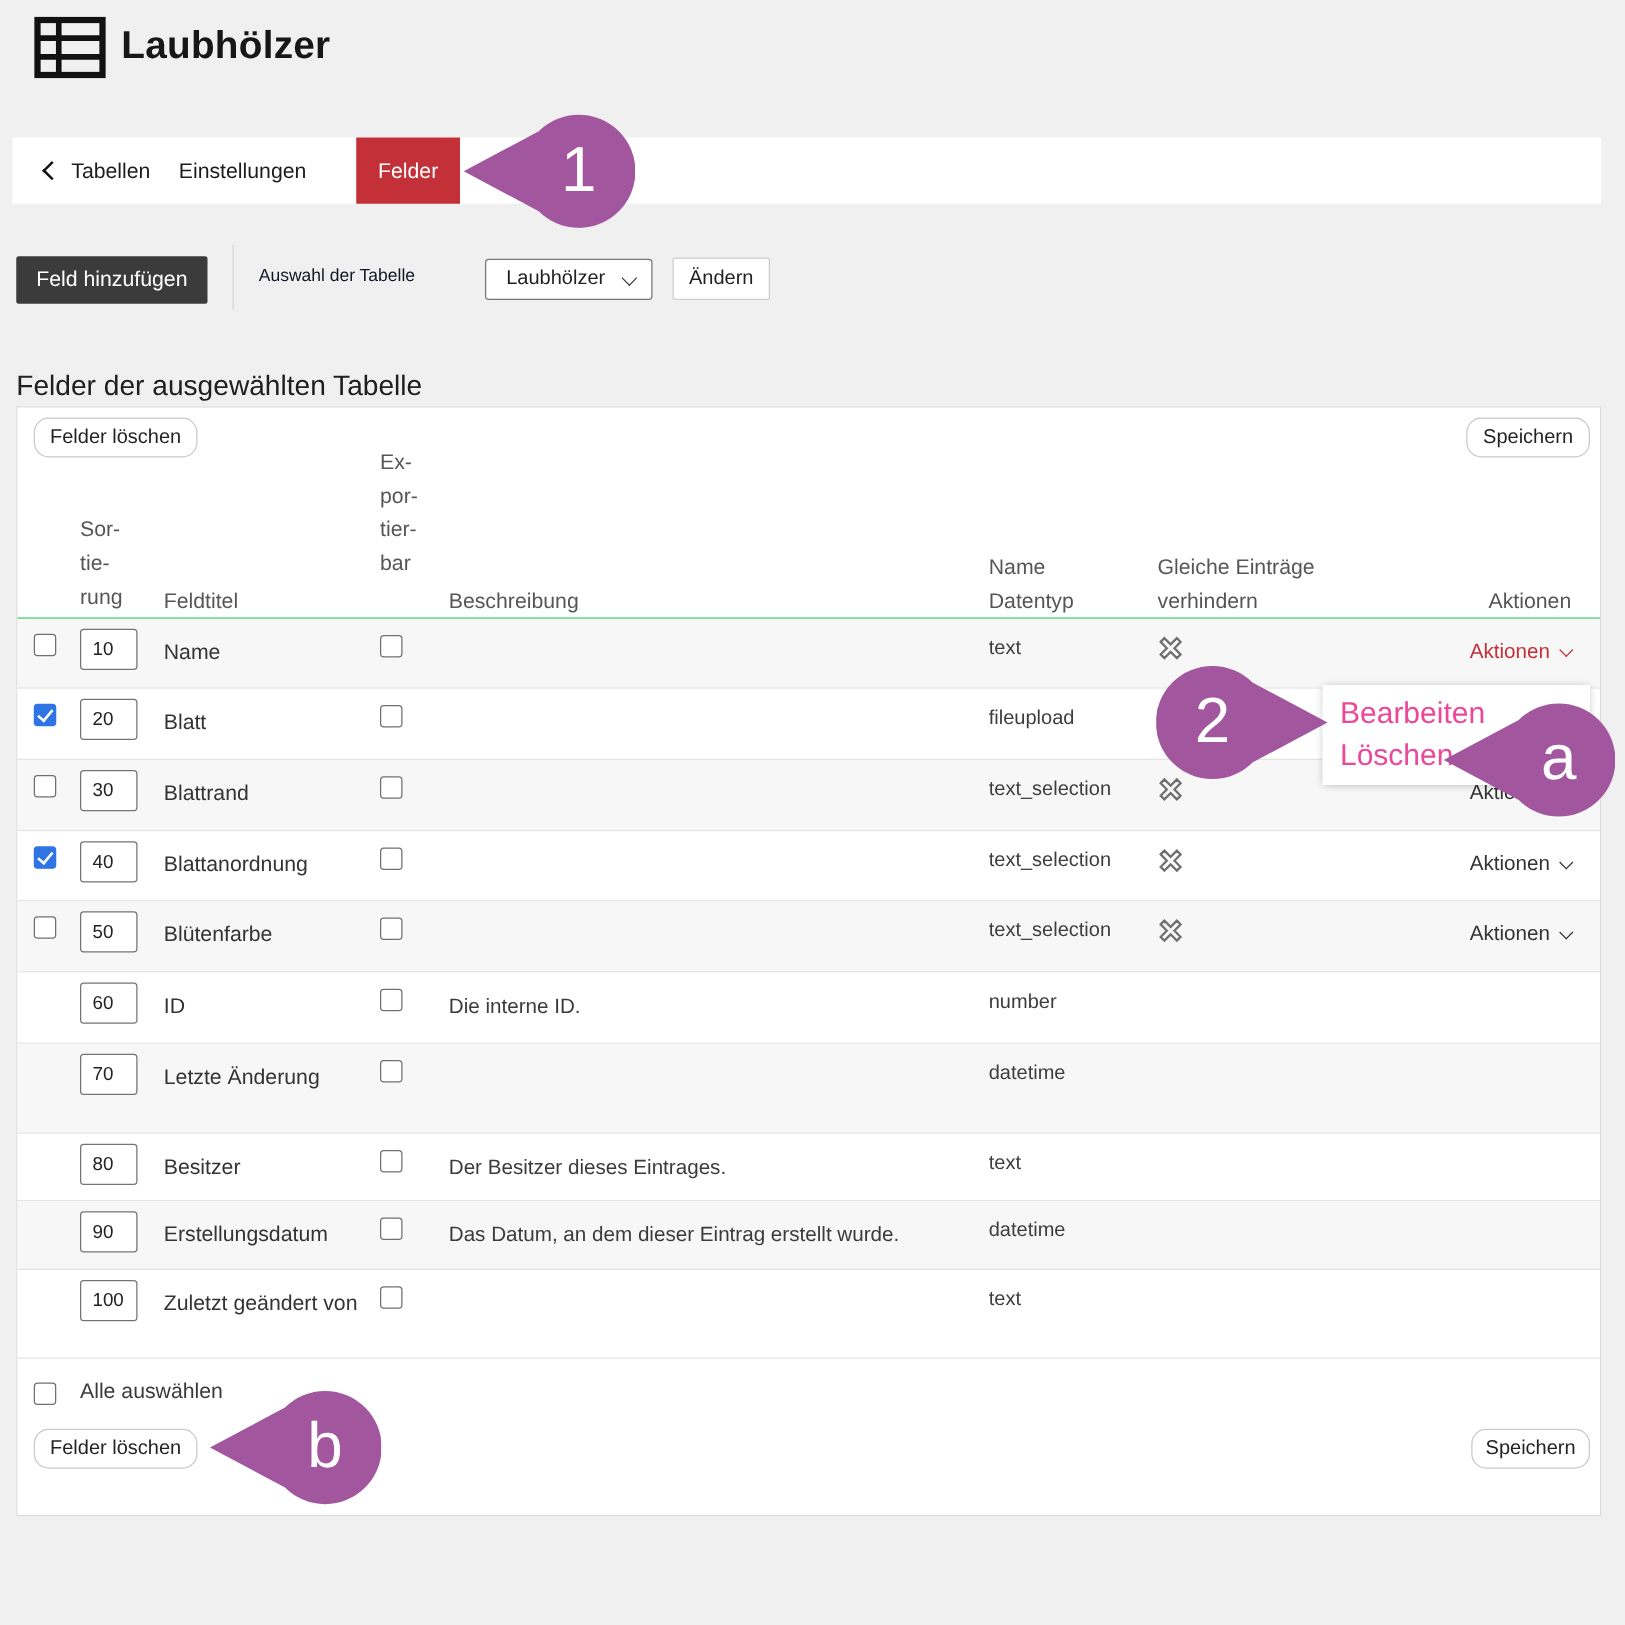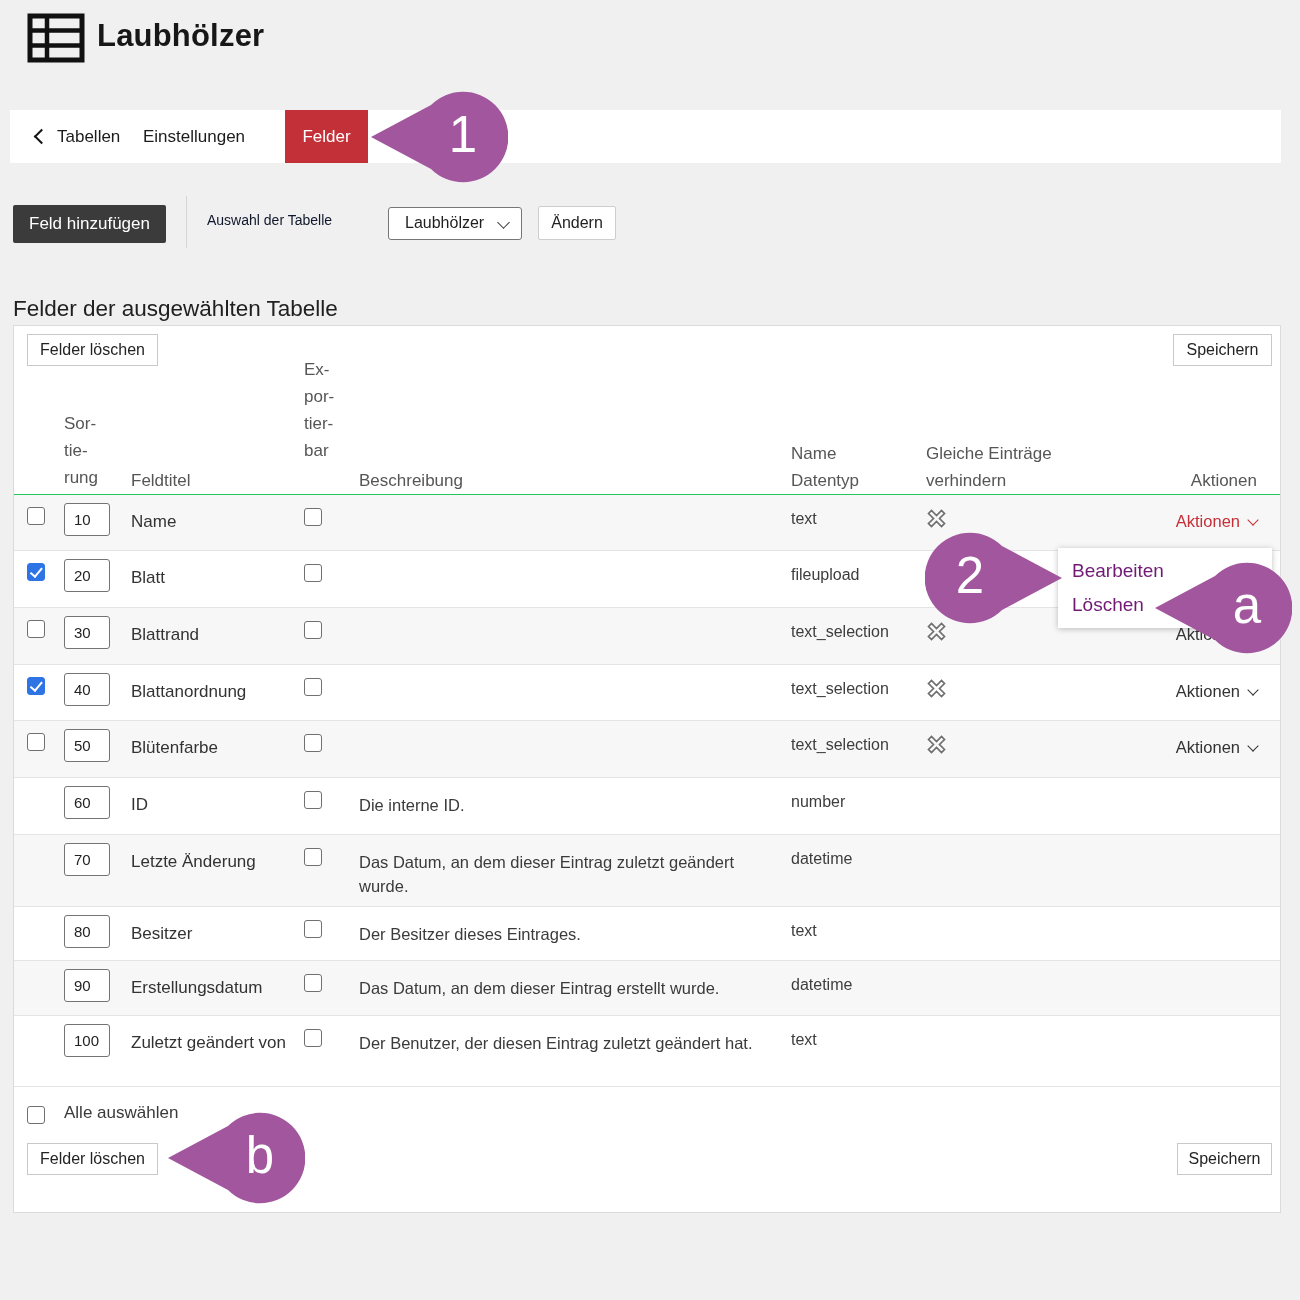--- a/index.html
+++ b/index.html
@@ -39,21 +39,21 @@
   .btn-light{background:#fff;border:1px solid #cdcdcd;border-radius:2px;color:#232323;
     font-size:16px;font-family:Liberation Sans, sans-serif;cursor:pointer}
   .btn-change{left:538px;top:206px;width:78px;height:34px}
 
   
   .section-title{left:13px;top:296px;font-size:22.5px;color:#202020}
 
   
   .container{left:13px;top:325px;width:1268px;height:888px;background:#fff;
     border:1px solid #dbdbdb;box-sizing:border-box}
-  .btn-tbl{position:absolute;height:32px;background:#fff;border:1px solid #c9c9c9;border-radius:0;
+  .btn-tbl{position:absolute;height:32px;background:#fff;border:1px solid #c9c9c9;border-radius:12px;
     color:#232323;font-size:16px;font-family:inherit;cursor:pointer}
   .btn-del-top{left:13px;top:8px;width:131px}
   .btn-save-top{right:8px;top:8px;width:99px}
   .btn-del-bottom{left:13px;top:817px;width:131px}
   .btn-save-bottom{right:8px;top:817px;width:95px}
 
   .colhead{position:absolute;font-size:17px;color:#565656;line-height:27px}
   .h-sort{left:50px;top:84px}
   .h-title{left:117px;top:141px}
   .h-export{left:290px;top:30px}
@@ -85,21 +85,21 @@
   .c-act.active{color:var(--red)}
   .chev-down-sm{width:7px;height:7px;border-right:1.7px solid;border-bottom:1.7px solid;
     transform:rotate(45deg);margin-top:-4px}
 
   .selectall-cb{left:13px;top:780px}
   .selectall-label{left:50px;top:777px;font-size:17px;color:#3a3a3a}
 
   
   .action-menu{left:1058px;top:548px;width:214px;background:#fff;z-index:30;
     box-shadow:0 1px 6px rgba(0,0,0,.25);padding:6px 0}
-  .menu-item{height:34px;line-height:34px;padding-left:14px;font-size:19px;color:#701a75;cursor:pointer}
+  .menu-item{height:34px;line-height:34px;padding-left:14px;font-size:24px;color:#ec4899;cursor:pointer}
 
   
   .callout{z-index:40;width:140px;height:96px}
   .callout svg{display:block}
   .callout .num{position:absolute;top:48px;color:#fff;font-size:51px;line-height:1;
     transform:translate(-50%,-54%);font-family:"Liberation Sans",sans-serif}
   .callout.tip-left .num{left:95px}
   .callout.tip-right svg{transform:scaleX(-1)}
   .callout.tip-right .num{left:45px}
 </style>
@@ -261,21 +261,20 @@
       <div class="c-title">ID</div>
       <span class="cb c-exp"></span>
       <div class="c-desc">Die interne ID.</div>
       <div class="c-type">number</div>
     </div>
 
     <div class="row" style="height:71px">
       <input class="c-sort" value="70" style="">
       <div class="c-title">Letzte Änderung</div>
       <span class="cb c-exp"></span>
-      <div class="c-desc">Das Datum, an dem dieser Eintrag zuletzt geändert wurde.</div>
       <div class="c-type">datetime</div>
     </div>
 
     <div class="row" style="height:53px">
       <input class="c-sort" value="80" style="">
       <div class="c-title">Besitzer</div>
       <span class="cb c-exp"></span>
       <div class="c-desc">Der Besitzer dieses Eintrages.</div>
       <div class="c-type">text</div>
     </div>
@@ -285,21 +284,20 @@
       <div class="c-title">Erstellungsdatum</div>
       <span class="cb c-exp"></span>
       <div class="c-desc">Das Datum, an dem dieser Eintrag erstellt wurde.</div>
       <div class="c-type">datetime</div>
     </div>
 
     <div class="row" style="height:70px">
       <input class="c-sort" value="100" style="">
       <div class="c-title">Zuletzt geändert von</div>
       <span class="cb c-exp"></span>
-      <div class="c-desc">Der Benutzer, der diesen Eintrag zuletzt geändert hat.</div>
       <div class="c-type">text</div>
     </div>
 
   </div>
 
   <span class="cb abs selectall-cb"></span>
   <div class="abs selectall-label">Alle auswählen</div>
   <button class="btn-tbl btn-del-bottom">Felder löschen</button>
   <button class="btn-tbl btn-save-bottom">Speichern</button>
 </div>

